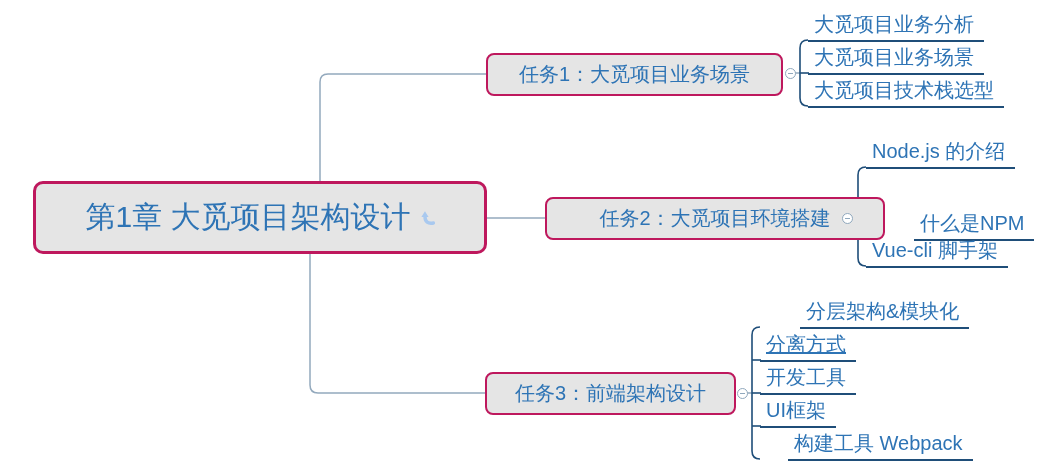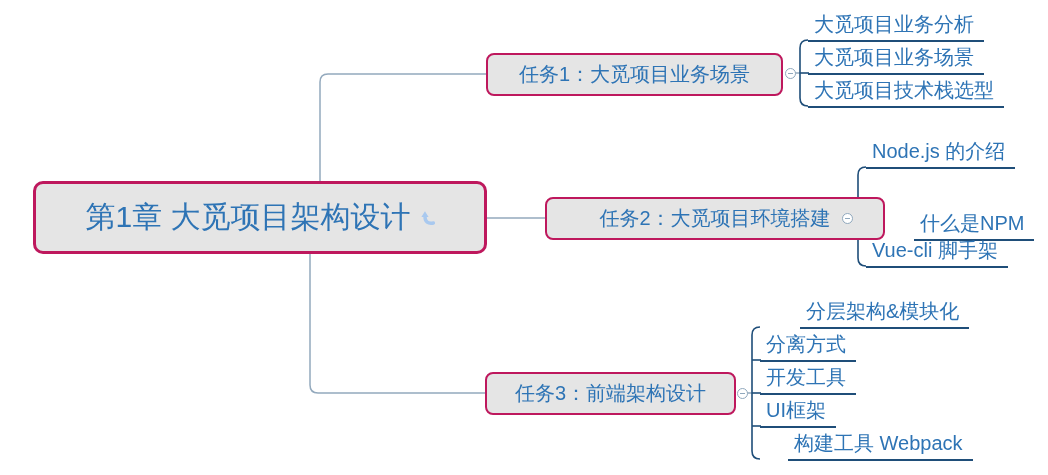--- a/index.html
+++ b/index.html
@@ -60,21 +60,21 @@
   .c-1-0 { left: 808px; top: 10px; }
   .c-1-1 { left: 808px; top: 43px; }
   .c-1-2 { left: 808px; top: 76px; }
   
   .c-2-0 { left: 866px; top: 137px; }
   .c-2-1 { left: 914px; top: 170px; margin-top: 39px; }
   .c-2-2 { left: 866px; top: 203px; }
   .c-2-3 { left: 866px; top: 236px; }
   
   .c-3-0 { left: 760px; top: 297px; margin-left: 40px; }
-  .c-3-1 { left: 760px; top: 330px; }
+  .c-3-1 { left: 760px; top: 330px; text-decoration: underline; }
   .c-3-2 { left: 760px; top: 363px; }
   .c-3-3 { left: 760px; top: 396px; }
   .c-3-4 { left: 760px; top: 429px; margin-left: 28px; }
   .handle {
     position: absolute;
     box-sizing: border-box;
     width: 11px; height: 11px;
     border-radius: 50%;
     background: #ffffff;
     border: 1px solid #90a8bd;

